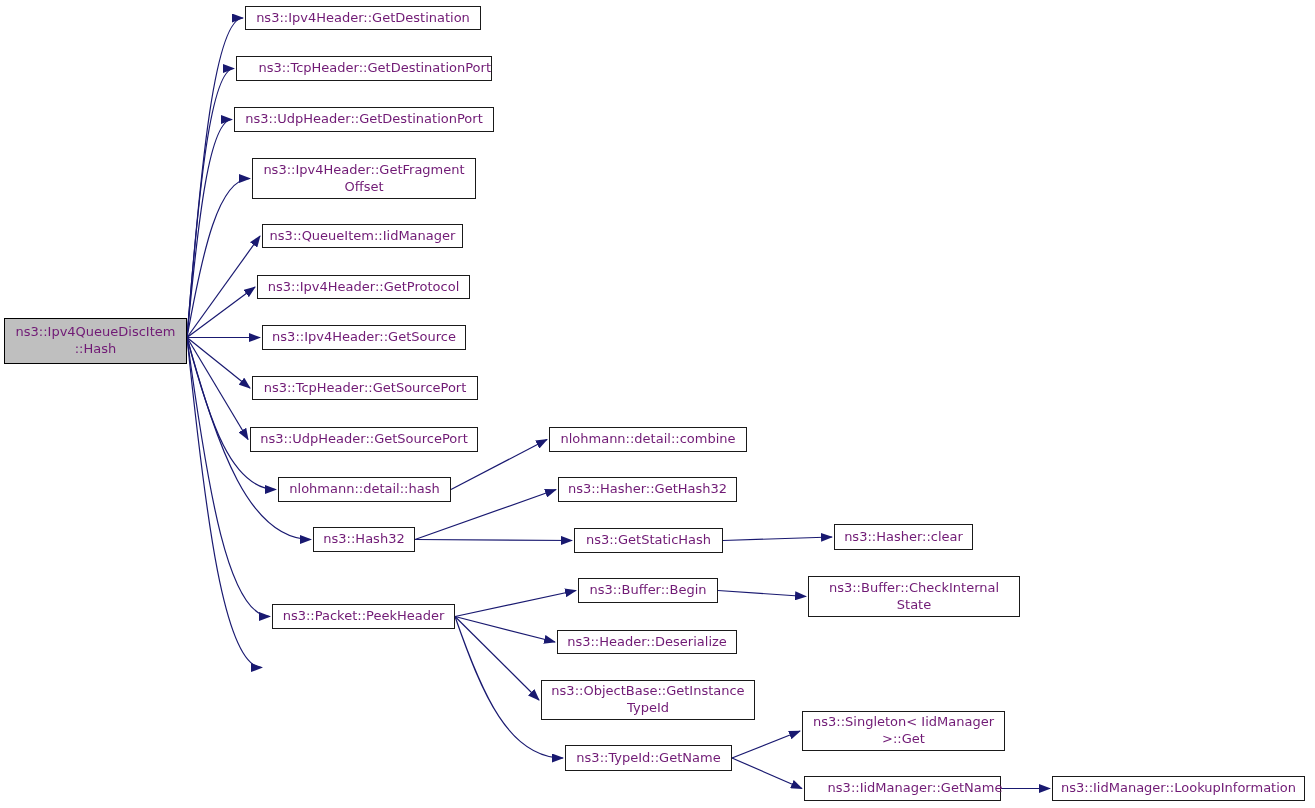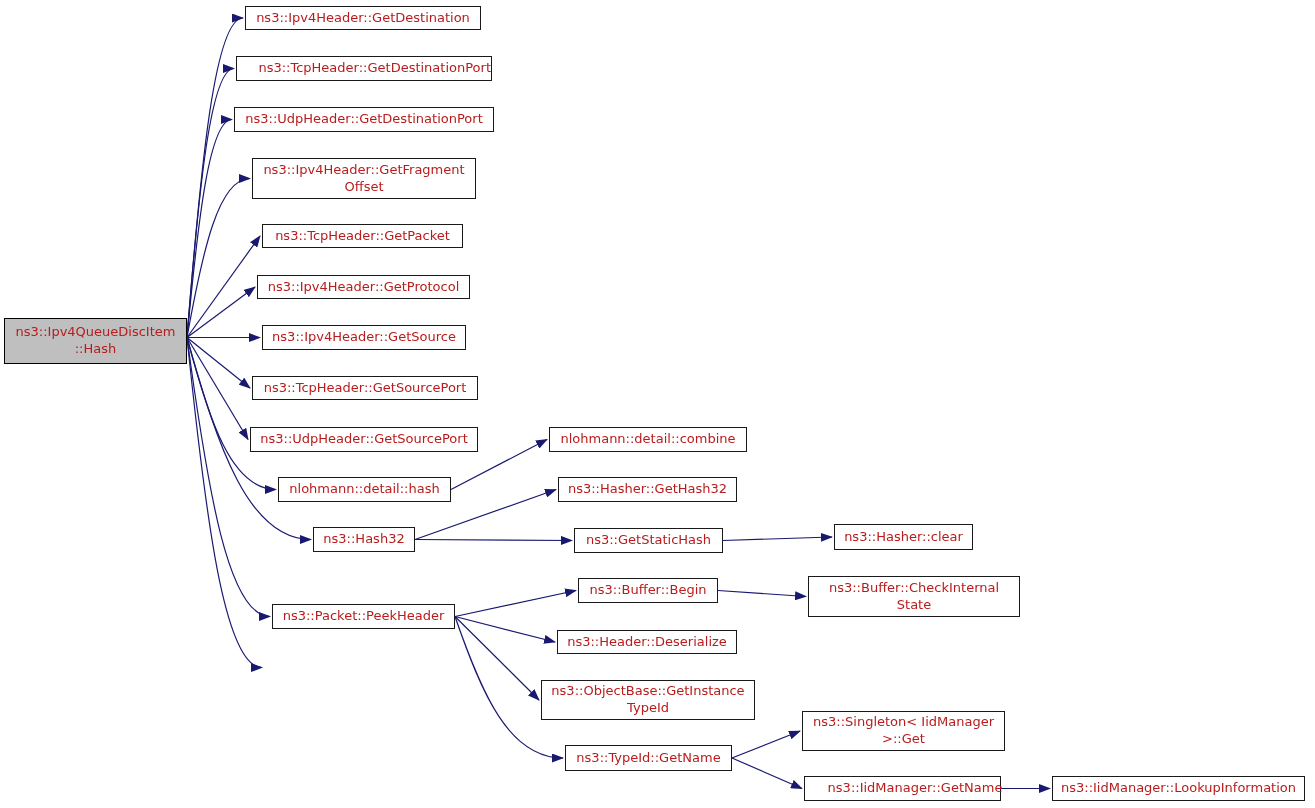--- a/index.html
+++ b/index.html
@@ -30,21 +30,21 @@
     position: absolute;
     box-sizing: border-box;
     background: var(--node-fill, #ffffff);
     border: 1.3px solid var(--node-border, #1a1a1a);
     display: flex;
     align-items: center;
     justify-content: center;
     text-align: center;
     font-size: 13px;
     line-height: 1.3;
-    color: #b91c1c;
+    color: #701a75;
     white-space: pre-line;
     cursor: pointer;
   }
   .node.root {
     background: var(--root-fill, #bfbfbf);
     border-color: #000000;
   }
   .node span { pointer-events: none; }
 </style>
 </head>
@@ -84,21 +84,21 @@
       <path class="edge" d="M 1001 788.5 L 1050 788.5" marker-end="url(#arrowhead)"></path>
     </svg>
 
 <div class="node root" style="left: 4px; top: 318px; width: 183px; height: 46px;"><span>ns3::Ipv4QueueDiscItem
 ::Hash</span></div>
     <div class="node" style="left: 245px; top: 6px; width: 236px; height: 24px;"><span>ns3::Ipv4Header::GetDestination</span></div>
     <div class="node" style="left: 236px; top: 56px; width: 256px; height: 25px; justify-content: flex-end;"><span>ns3::TcpHeader::GetDestinationPort</span></div>
     <div class="node" style="left: 234px; top: 107px; width: 260px; height: 25px;"><span>ns3::UdpHeader::GetDestinationPort</span></div>
     <div class="node" style="left: 252px; top: 158px; width: 224px; height: 41px;"><span>ns3::Ipv4Header::GetFragment
 Offset</span></div>
-    <div class="node" style="left: 262px; top: 224px; width: 201px; height: 24px;"><span>ns3::TcpHeader::GetPacket</span></div>
+    <div class="node" style="left: 262px; top: 224px; width: 201px; height: 24px;"><span>ns3::QueueItem::IidManager</span></div>
     <div class="node" style="left: 257px; top: 275px; width: 213px; height: 24px;"><span>ns3::Ipv4Header::GetProtocol</span></div>
     <div class="node" style="left: 262px; top: 325px; width: 204px; height: 25px;"><span>ns3::Ipv4Header::GetSource</span></div>
     <div class="node" style="left: 252px; top: 376px; width: 226px; height: 24px;"><span>ns3::TcpHeader::GetSourcePort</span></div>
     <div class="node" style="left: 250px; top: 427px; width: 228px; height: 25px;"><span>ns3::UdpHeader::GetSourcePort</span></div>
     <div class="node" style="left: 278px; top: 477px; width: 173px; height: 25px;"><span>nlohmann::detail::hash</span></div>
     <div class="node" style="left: 313px; top: 527px; width: 102px; height: 25px;"><span>ns3::Hash32</span></div>
     <div class="node" style="left: 272px; top: 604px; width: 183px; height: 25px;"><span>ns3::Packet::PeekHeader</span></div>
     <div class="node" style="left: 549px; top: 427px; width: 198px; height: 25px;"><span>nlohmann::detail::combine</span></div>
     <div class="node" style="left: 558px; top: 477px; width: 179px; height: 25px;"><span>ns3::Hasher::GetHash32</span></div>
     <div class="node" style="left: 574px; top: 528px; width: 149px; height: 25px;"><span>ns3::GetStaticHash</span></div>

